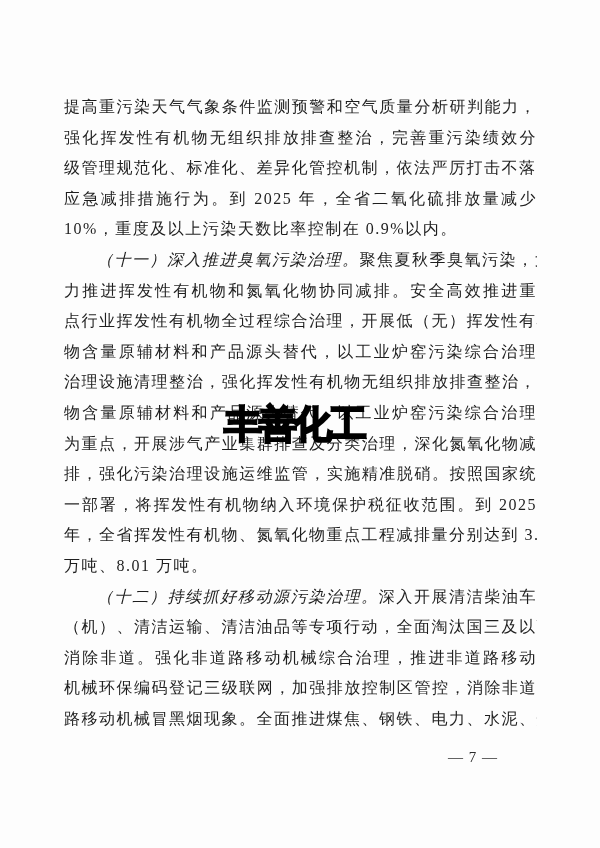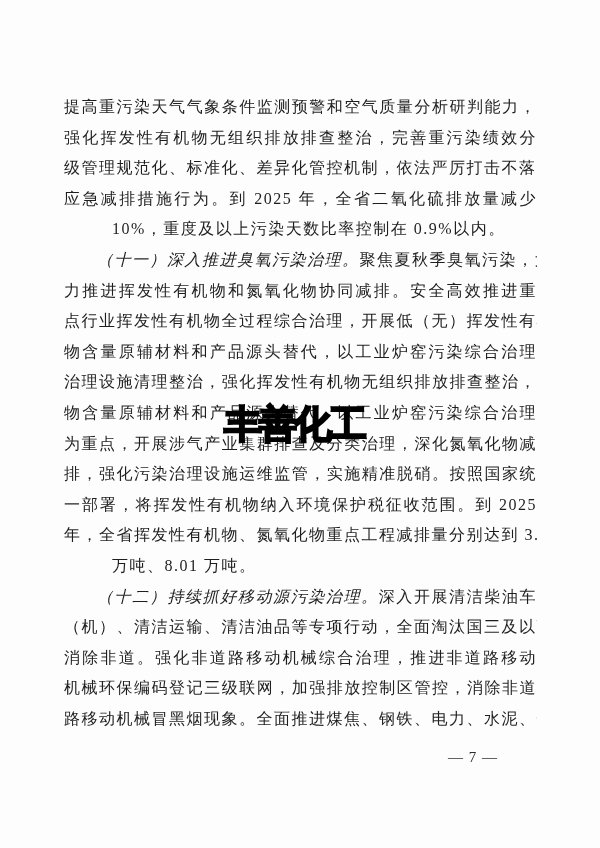--- a/index.html
+++ b/index.html
@@ -28,21 +28,20 @@
   .line {
     height: 30.6px;
     overflow: hidden;
     text-align: justify;
     text-align-last: justify;
     text-justify: inter-character;
     white-space: nowrap;
   }
   .line.para-end {
     text-align-last: left;
-    margin-left: 48px;
   }
   .line.indent {
     text-indent: 33px;
   }
   .kai {
     font-style: italic; 
     font-family: Liberation Mono, monospace;
   }
   .watermark {
     position: absolute;

